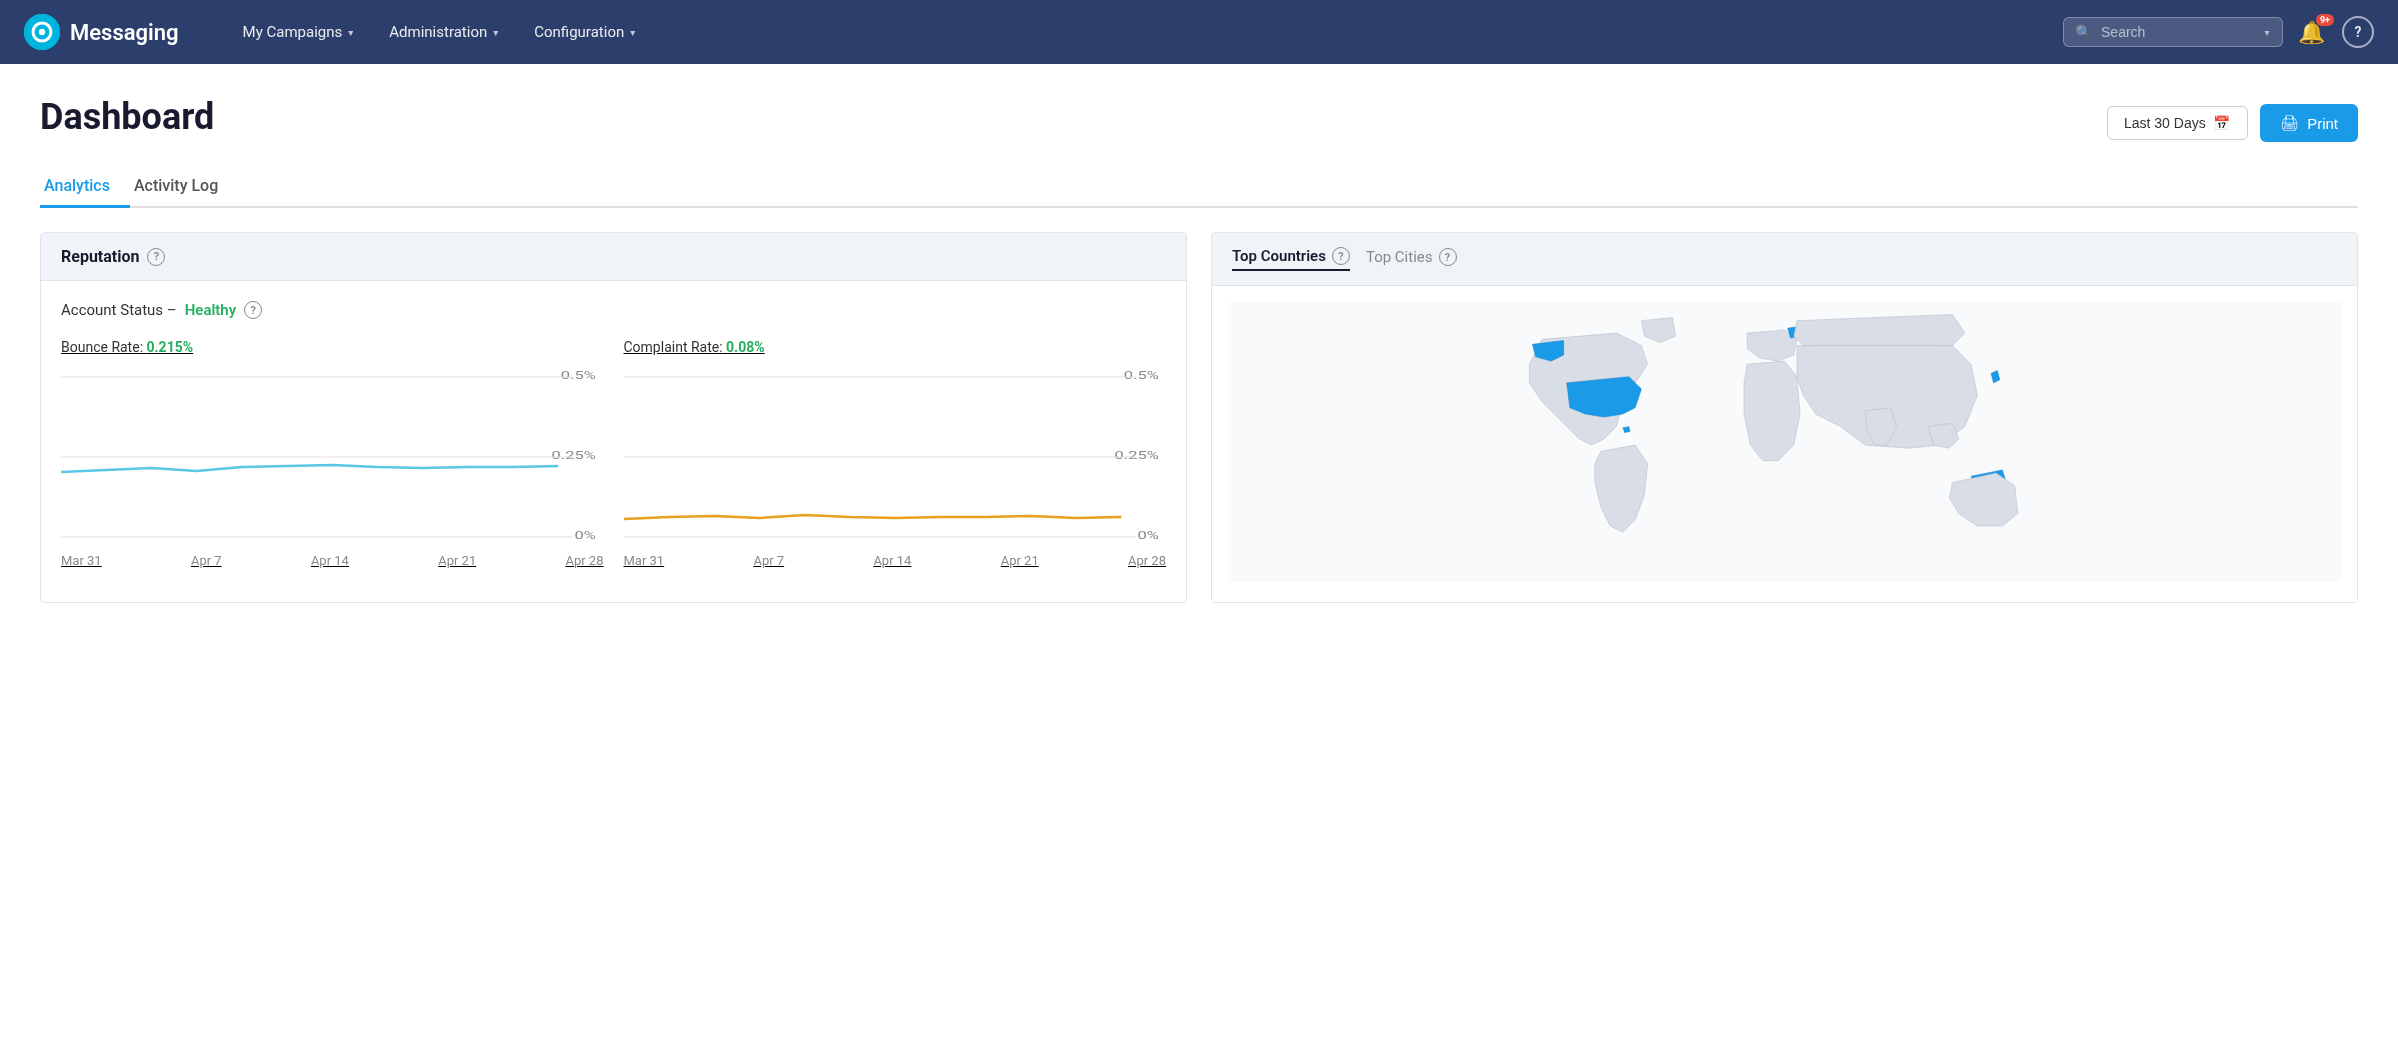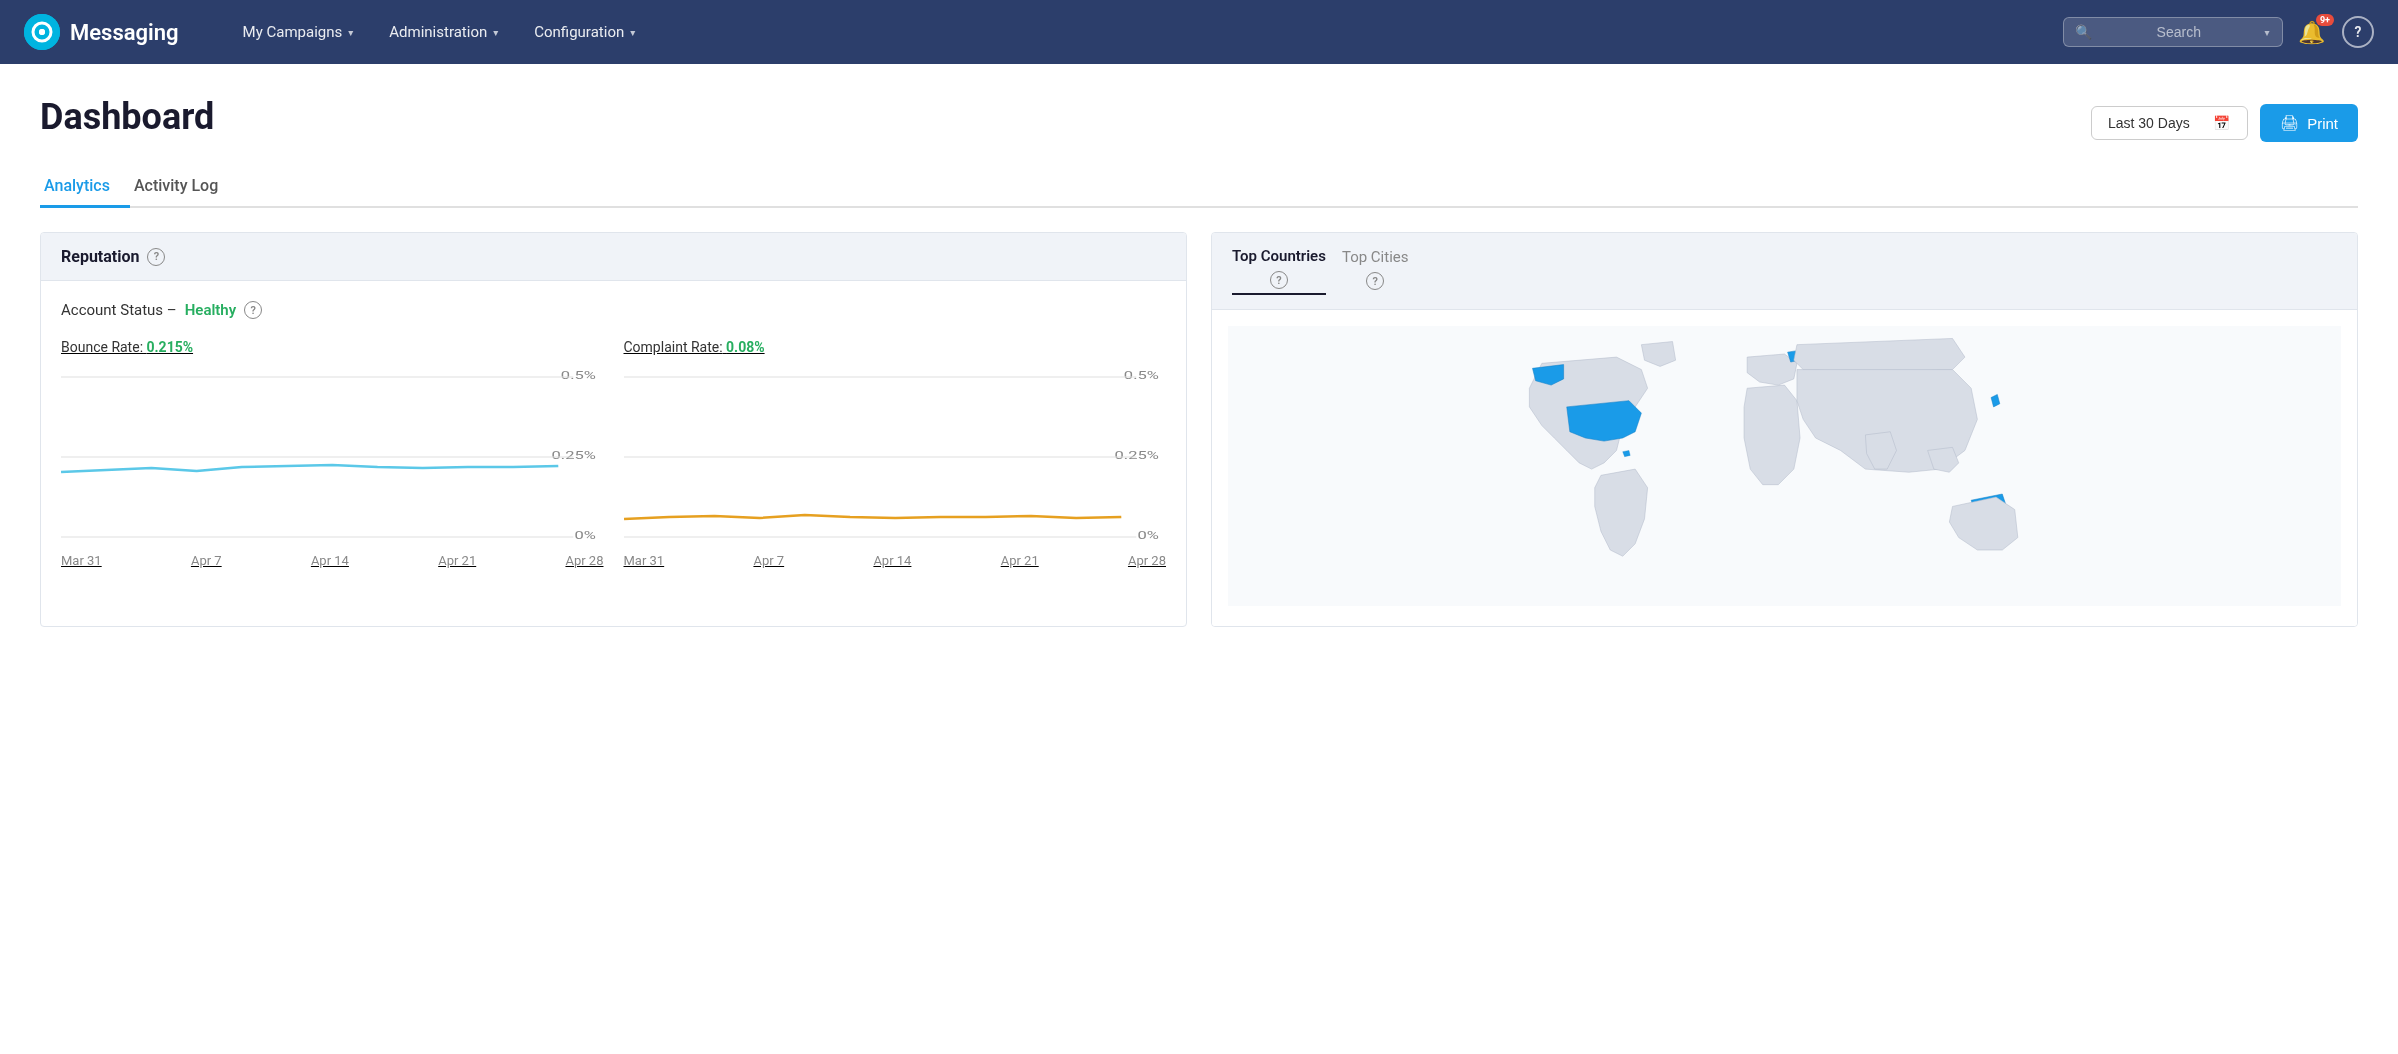--- a/index.html
+++ b/index.html
@@ -82,21 +82,20 @@
       width: 220px;
       cursor: text;
     }
     .search-box input {
       background: transparent;
       border: none;
       outline: none;
       color: white;
       font-size: 14px;
       width: 100%;
-      text-align: center;
     }
     .search-box input::placeholder { color: rgba(255,255,255,0.6); }
     .search-icon { color: rgba(255,255,255,0.6); font-size: 14px; }
     .search-dropdown-arrow { color: rgba(255,255,255,0.6); font-size: 10px; margin-left: auto; }
     .nav-bell {
       position: relative;
       cursor: pointer;
       font-size: 22px;
       color: rgba(255,255,255,0.9);
     }
@@ -140,21 +139,21 @@
     }
     .header-actions {
       display: flex;
       align-items: center;
       gap: 12px;
       margin-top: 8px;
     }
     .date-picker-btn {
       display: flex;
       align-items: center;
-      gap: 24px;
+      gap: 8px;
       border: 1px solid #ccc;
       border-radius: 6px;
       padding: 8px 16px;
       font-size: 14px;
       color: #333;
       background: white;
       cursor: pointer;
     }
     .print-btn {
       display: flex;
@@ -288,21 +287,20 @@
     }
     .geo-tab {
       font-size: 15px;
       font-weight: 600;
       color: #1a1a2e;
       cursor: pointer;
       display: flex;
       align-items: center;
       gap: 6px;
       padding-bottom: 4px;
-      flex-direction: column;
     }
     .geo-tab.active { border-bottom: 2px solid #1a1a2e; }
     .geo-tab:not(.active) { color: #888; font-weight: 400; border-bottom: none; }
     .map-container {
       padding: 16px;
       background: white;
     }
     .world-map {
       width: 100%;
       height: 280px;

